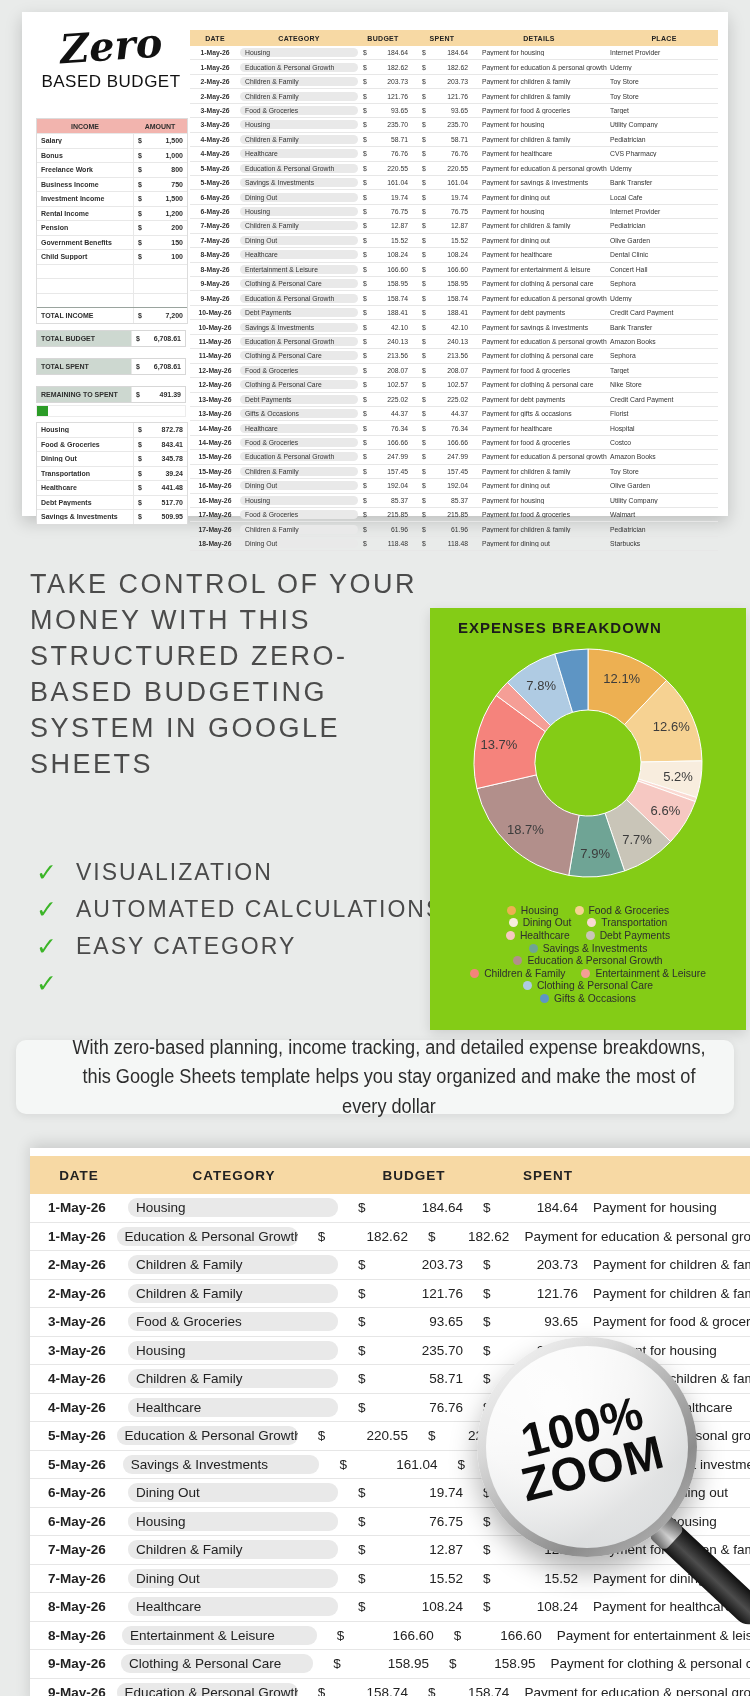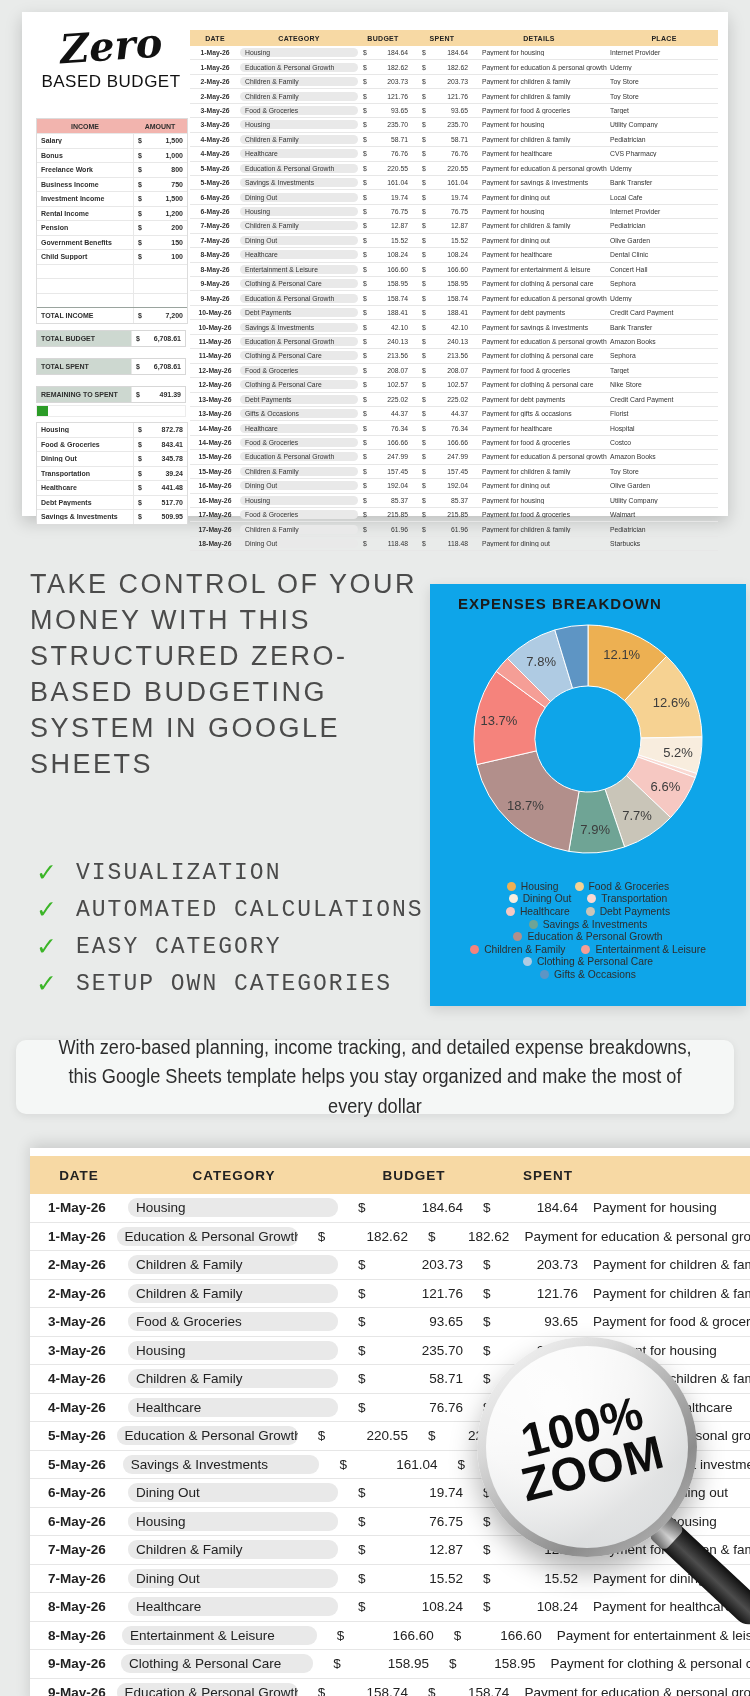--- a/index.html
+++ b/index.html
@@ -67,35 +67,35 @@
             font-size:27px;font-weight:300;letter-spacing:2.5px;line-height:36px;color:#4b4b4b;}
   .a4card{position:absolute;left:0;top:754px;width:318px;height:76px;background:#fff;
           border-radius:0 14px 14px 0;box-shadow:0 4px 12px rgba(0,0,0,.13);
           display:flex;align-items:center;}
   .a4{font-size:57px;font-weight:800;color:#575757;margin-left:40px;letter-spacing:-2px;line-height:1;}
   .a4text{margin-left:18px;font-size:21px;line-height:1.2;color:#2c2c2c;
           transform:scaleX(.88);transform-origin:left center;white-space:nowrap;}
   .features{position:absolute;left:36px;top:854px;list-style:none;margin:0;padding:0;}
   .feat{display:flex;align-items:center;height:37px;}
   .check{width:40px;font-size:25px;font-weight:700;color:var(--check_green,#3CB528);}
-  .feat-label{font-size:23px;font-weight:300;letter-spacing:2px;color:#4a4a4a;font-family:Liberation Mono, monospace;}
-
-  .chart-card{position:absolute;left:430px;top:584px;width:316px;height:422px;background:#0ea5e9;
+  .feat-label{font-size:23px;font-weight:300;letter-spacing:2px;color:#4a4a4a;}
+
+  .chart-card{position:absolute;left:430px;top:608px;width:316px;height:422px;background:#84cc16;
               box-shadow:0 4px 12px rgba(0,0,0,.12);}
   .chart-title{position:absolute;top:11px;left:28px;font-size:15px;font-weight:800;
                letter-spacing:1px;color:#1c1c1c;}
   #donut{position:absolute;top:24px;left:0;}
   .legend{position:absolute;top:296px;left:0;width:316px;}
   .leg-row{display:flex;justify-content:center;align-items:center;height:12.6px;gap:16px;}
   .leg-item{display:flex;align-items:center;gap:5px;font-size:10.3px;color:#2e2e2e;}
   .leg-item .dot{width:9px;height:9px;border-radius:50%;display:inline-block;}
 
   .quote{position:absolute;left:16px;top:1040px;width:718px;height:74px;background:#F5F7F6;
          border-radius:10px;box-shadow:0 2px 8px rgba(0,0,0,.08);
-         display:flex;align-items:center;justify-content:center;}
+         display:flex;align-items:center;justify-content:flex-end;}
   .quote span{display:inline-block;width:690px;text-align:center;font-size:19.5px;line-height:1.5;
               color:#2d2d2d;transform:scaleX(.93);}
 
   
   .sheet-bottom{position:absolute;left:30px;top:1148px;width:742px;height:560px;background:#fff;
                 box-shadow:0 -4px 14px rgba(0,0,0,.14);}
   .bt-head{position:absolute;top:8px;left:0;width:100%;height:38px;
            background:var(--table_header_bg,#F7D9A4);display:flex;align-items:center;
            font-size:13.5px;font-weight:800;letter-spacing:1px;color:#222;}
   .bh-date{width:98px;text-align:center;}
@@ -757,21 +757,20 @@
       <li class="feat">
         <span class="check">✓</span>
         <span class="feat-label">AUTOMATED CALCULATIONS</span>
       </li>
       <li class="feat">
         <span class="check">✓</span>
         <span class="feat-label">EASY CATEGORY</span>
       </li>
       <li class="feat">
         <span class="check">✓</span>
-        <span class="feat-label">SETUP OWN CATEGORIES</span>
       </li>
     </ul>
 
   <div class="chart-card">
     <div class="chart-title">EXPENSES BREAKDOWN</div>
     <svg id="donut" width="316" height="268" viewBox="0 0 316 268">
         <path d="M158,17 A114,114 0 0 1 236.55897415615772,48.38954315867667 L194.52303184452947,92.59338410008652 A53,53 0 0 0 158,78 Z" fill="#EDB052" stroke="#fff" stroke-width="1"></path>
         <text x="191.76497763157164" y="46.49599840516743" text-anchor="middle" dy=".35em" font-size="13" fill="#3c3c3c">12.1%</text>
         <path d="M236.55897415615772,48.38954315867667 A114,114 0 0 1 271.9797481714122,128.85127787244343 L210.9905846761829,130.00103269508335 A53,53 0 0 0 194.52303184452947,92.59338410008652 Z" fill="#F6D292" stroke="#fff" stroke-width="1"></path>
         <text x="241.28694670850348" y="94.33551435005668" text-anchor="middle" dy=".35em" font-size="13" fill="#3c3c3c">12.6%</text>

